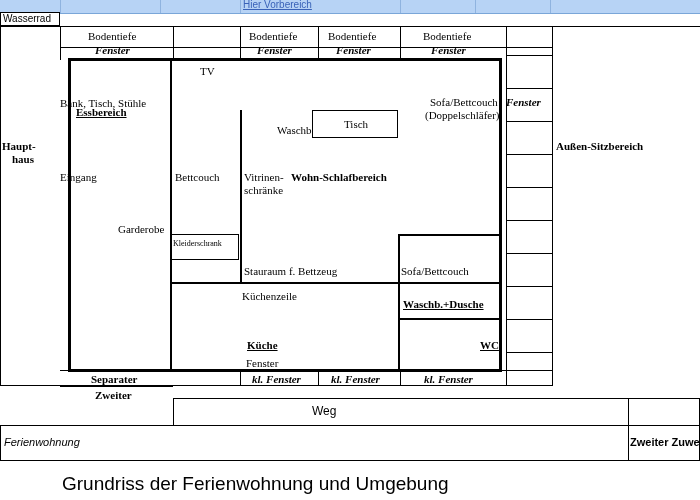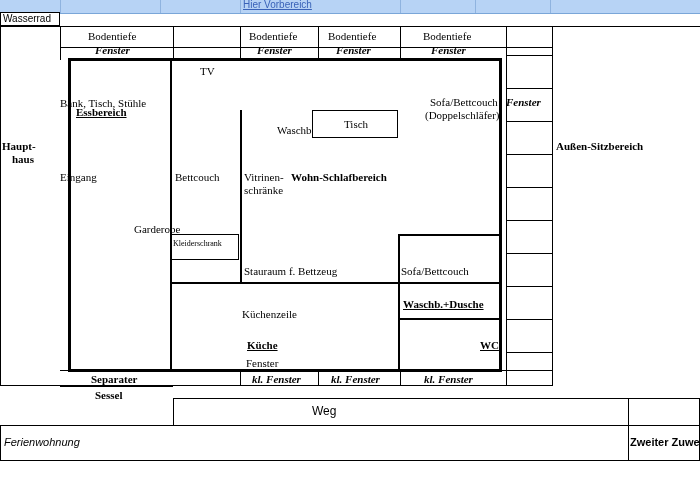--- a/index.html
+++ b/index.html
@@ -192,54 +192,55 @@
 
   <div class="lbl bold" style="left:2px;top:140px;">Haupt-</div>
   <div class="lbl bold" style="left:2px;top:153px;margin-left:10px;">haus</div>
 
   <div class="lbl bold" style="left:556px;top:140px;">Außen-Sitzbereich</div>
   <div class="lbl bolditalic" style="left:506px;top:96px;">Fenster</div>
 
   <div class="lbl bold underline" style="left:76px;top:66px;margin-top:40px;">Essbereich</div>
   <div class="lbl" style="left:60px;top:97px;">Bank, Tisch, Stühle</div>
   <div class="lbl" style="left:60px;top:171px;">Eingang</div>
-  <div class="lbl" style="left:134px;top:223px;">Garderobe</div>
+  <div class="lbl" style="left:118px;top:223px;">Garderobe</div>
 
   <div class="lbl" style="left:175px;top:171px;">Bettcouch</div>
   <div class="lbl smalltxt" style="left:173px;top:239px;font-size:8px;">Kleiderschrank</div>
 
   <div class="lbl" style="left:200px;top:65px;">TV</div>
 
   <div class="lbl" style="left:277px;top:124px;">Waschb</div>
   <div class="lbl" style="left:344px;top:118px;">Tisch</div>
 
   <div class="lbl" style="left:244px;top:171px;">Vitrinen-</div>
   <div class="lbl" style="left:244px;top:184px;">schränke</div>
 
   <div class="lbl bold" style="left:291px;top:171px;">Wohn-Schlafbereich</div>
 
   <div class="lbl" style="left:430px;top:96px;">Sofa/Bettcouch</div>
   <div class="lbl" style="left:425px;top:109px;">(Doppelschläfer)</div>
 
   <div class="lbl" style="left:244px;top:265px;">Stauraum f. Bettzeug</div>
   <div class="lbl" style="left:401px;top:265px;">Sofa/Bettcouch</div>
 
-  <div class="lbl" style="left:242px;top:308px;">Küchenzeile</div>
+  <div class="lbl" style="left:242px;top:290px;">Küchenzeile</div>
   <div class="lbl bold underline" style="left:247px;top:339px;">Küche</div>
   <div class="lbl" style="left:246px;top:357px;">Fenster</div>
 
   <div class="lbl bold" style="left:403px;top:298px;text-decoration:underline;">Waschb.+Dusche</div>
   <div class="lbl bold underline" style="left:480px;top:339px;">WC</div>
 
   <div class="lbl bolditalic" style="left:252px;top:373px;">kl. Fenster</div>
   <div class="lbl bolditalic" style="left:331px;top:373px;">kl. Fenster</div>
   <div class="lbl bolditalic" style="left:424px;top:373px;">kl. Fenster</div>
 
   <div class="lbl bold" style="left:91px;top:373px;">Separater</div>
-  <div class="lbl bold" style="left:95px;top:389px;">Sessel</div>
+  <div class="lbl bold" style="left:95px;top:389px;">Zweiter</div>
 
   <div class="lbl sans" style="left:312px;top:405px;font-size:12px;">Weg</div>
 
   <div class="lbl italic sans" style="left:4px;top:436px;font-size:11px;">Ferienwohnung</div>
   <div class="lbl bold sans" style="left:630px;top:436px;font-size:11px;">Zweiter Zuweg</div>
 
+  <div class="title">Grundriss der Ferienwohnung und Umgebung</div>
 
 </div>
 
 </body></html>

